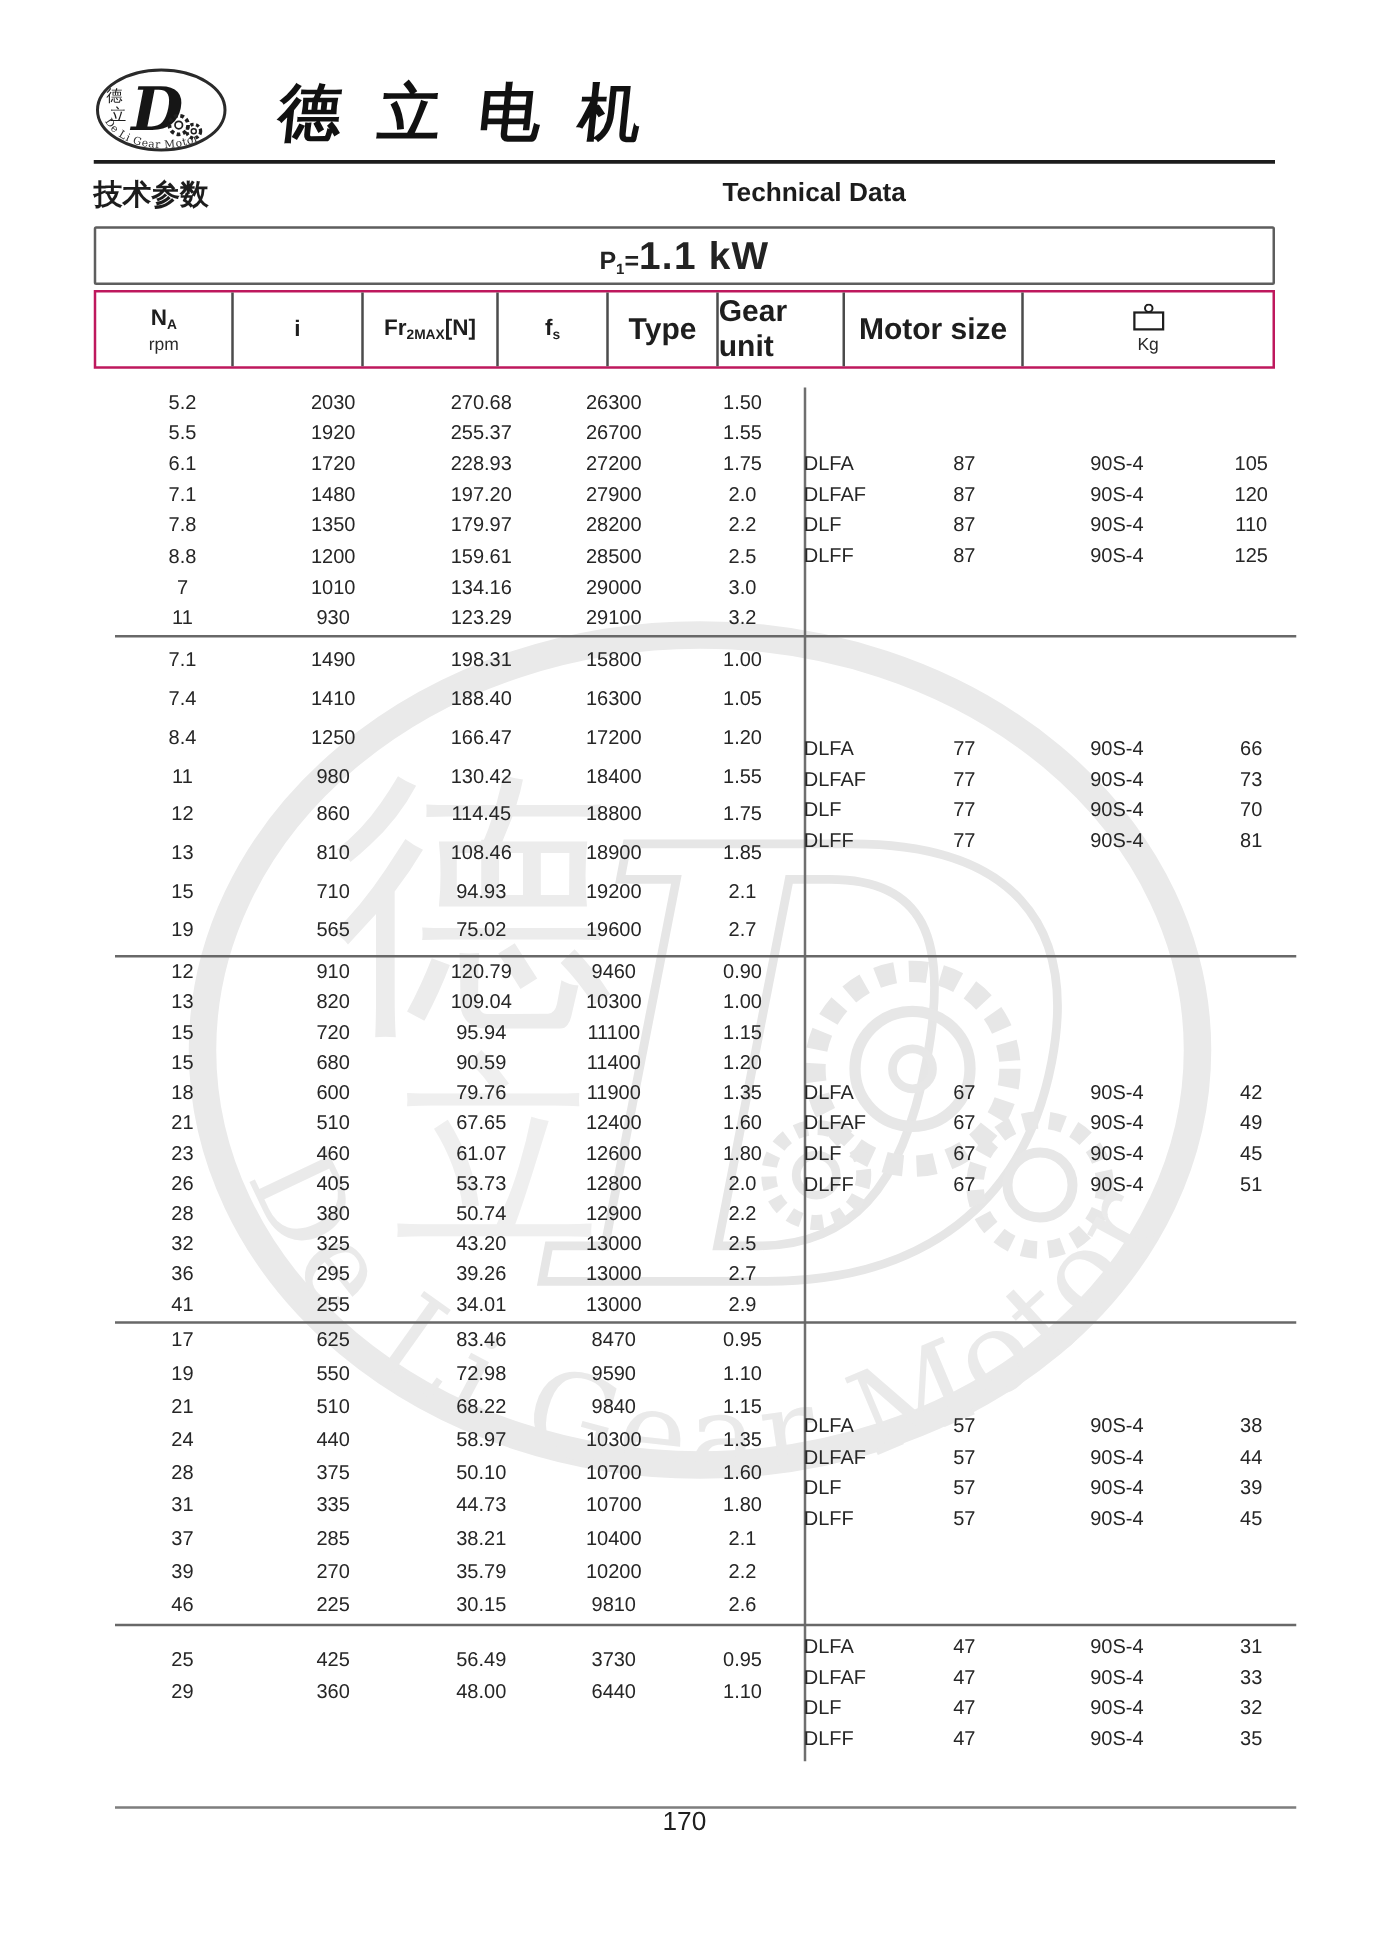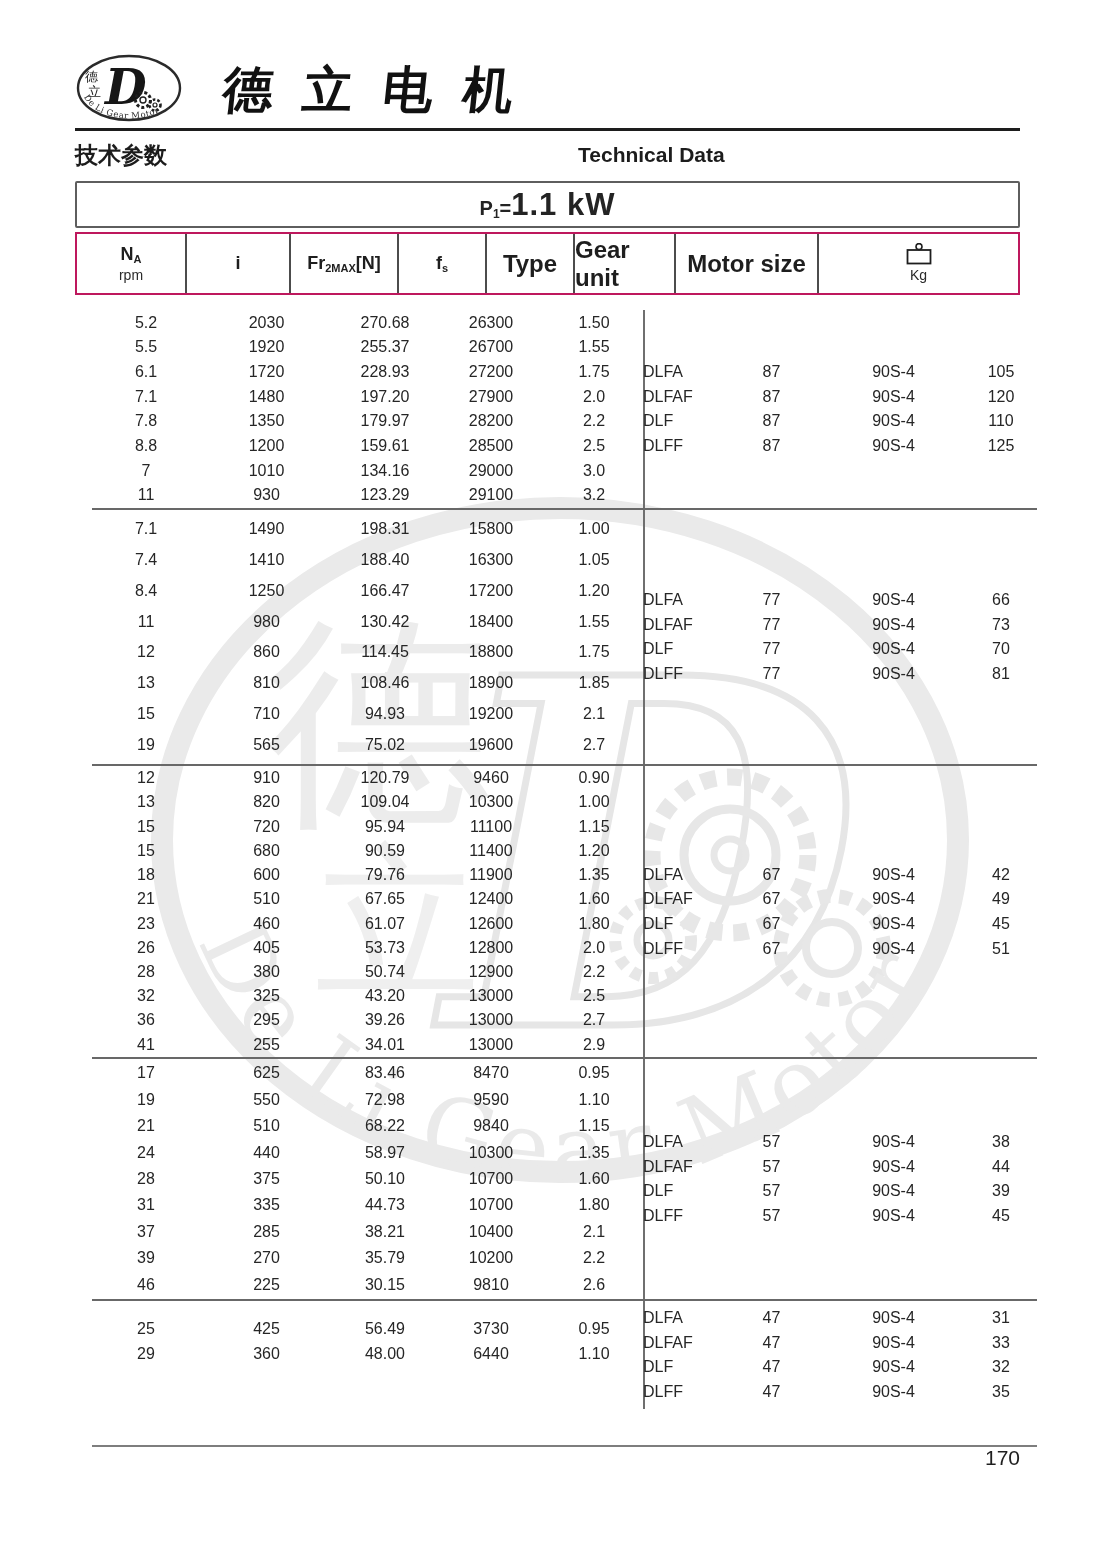--- a/index.html
+++ b/index.html
@@ -75,21 +75,21 @@
   .vcell{font-size:16px;color:#262626;}
   .vc0{width:78px;box-sizing:border-box;text-align:left;}
   .vc1{width:101px;text-align:center;}
   .vc2{width:143px;text-align:center;}
   .vc3{width:72px;text-align:center;}
   .block.top .block-left{justify-content:flex-start;padding-top:4px;box-sizing:border-box;margin-top:12px;}
   .block.top .block-left .drow{height:24.8px;}
   .block.top .block-right{top:5px;transform:none;}
 
   
-  .page-number{position:absolute;left:75px;top:1446px;width:945px;text-align:right;font-size:21px;color:#1f1f1f;}
+  .page-number{position:absolute;left:75px;top:1446px;width:945px;text-align:center;font-size:21px;color:#1f1f1f;}
 
   
   .wm-svg{position:absolute;left:130px;top:470px;width:850px;height:720px;}
 </style>
 </head>
 <body>
 
 <div class="page">
 
   <div class="layer wm-layer">

